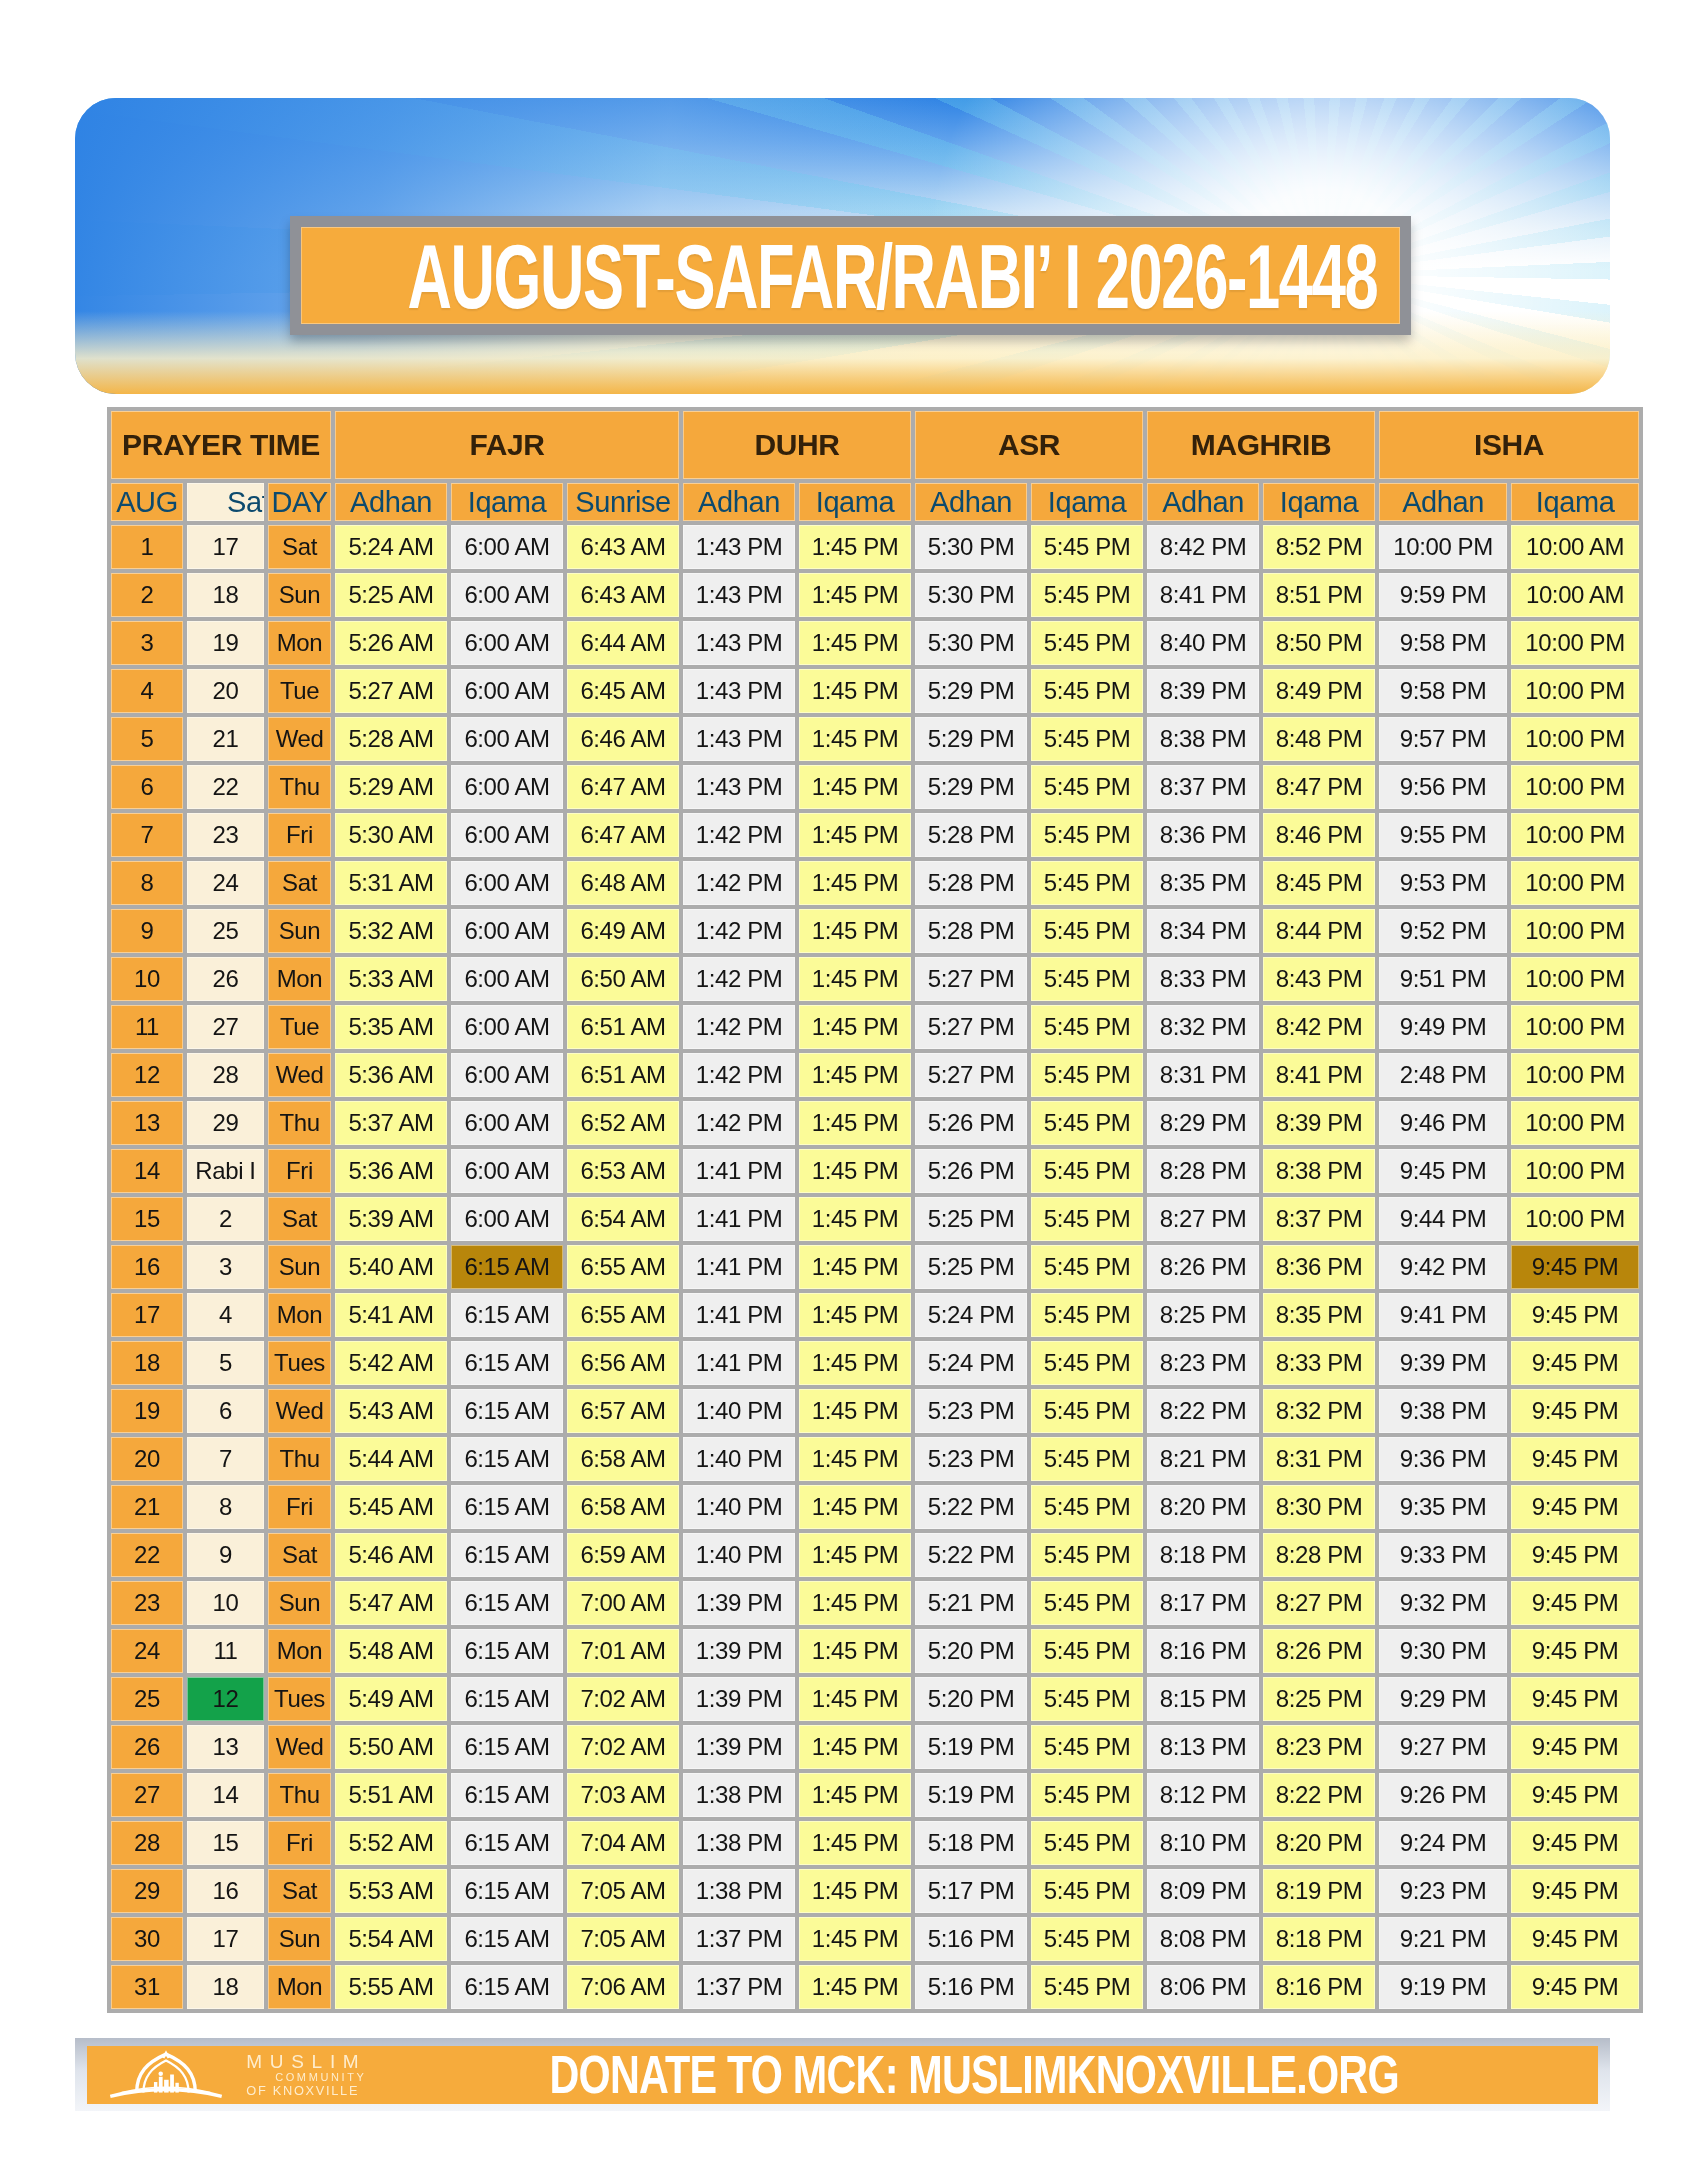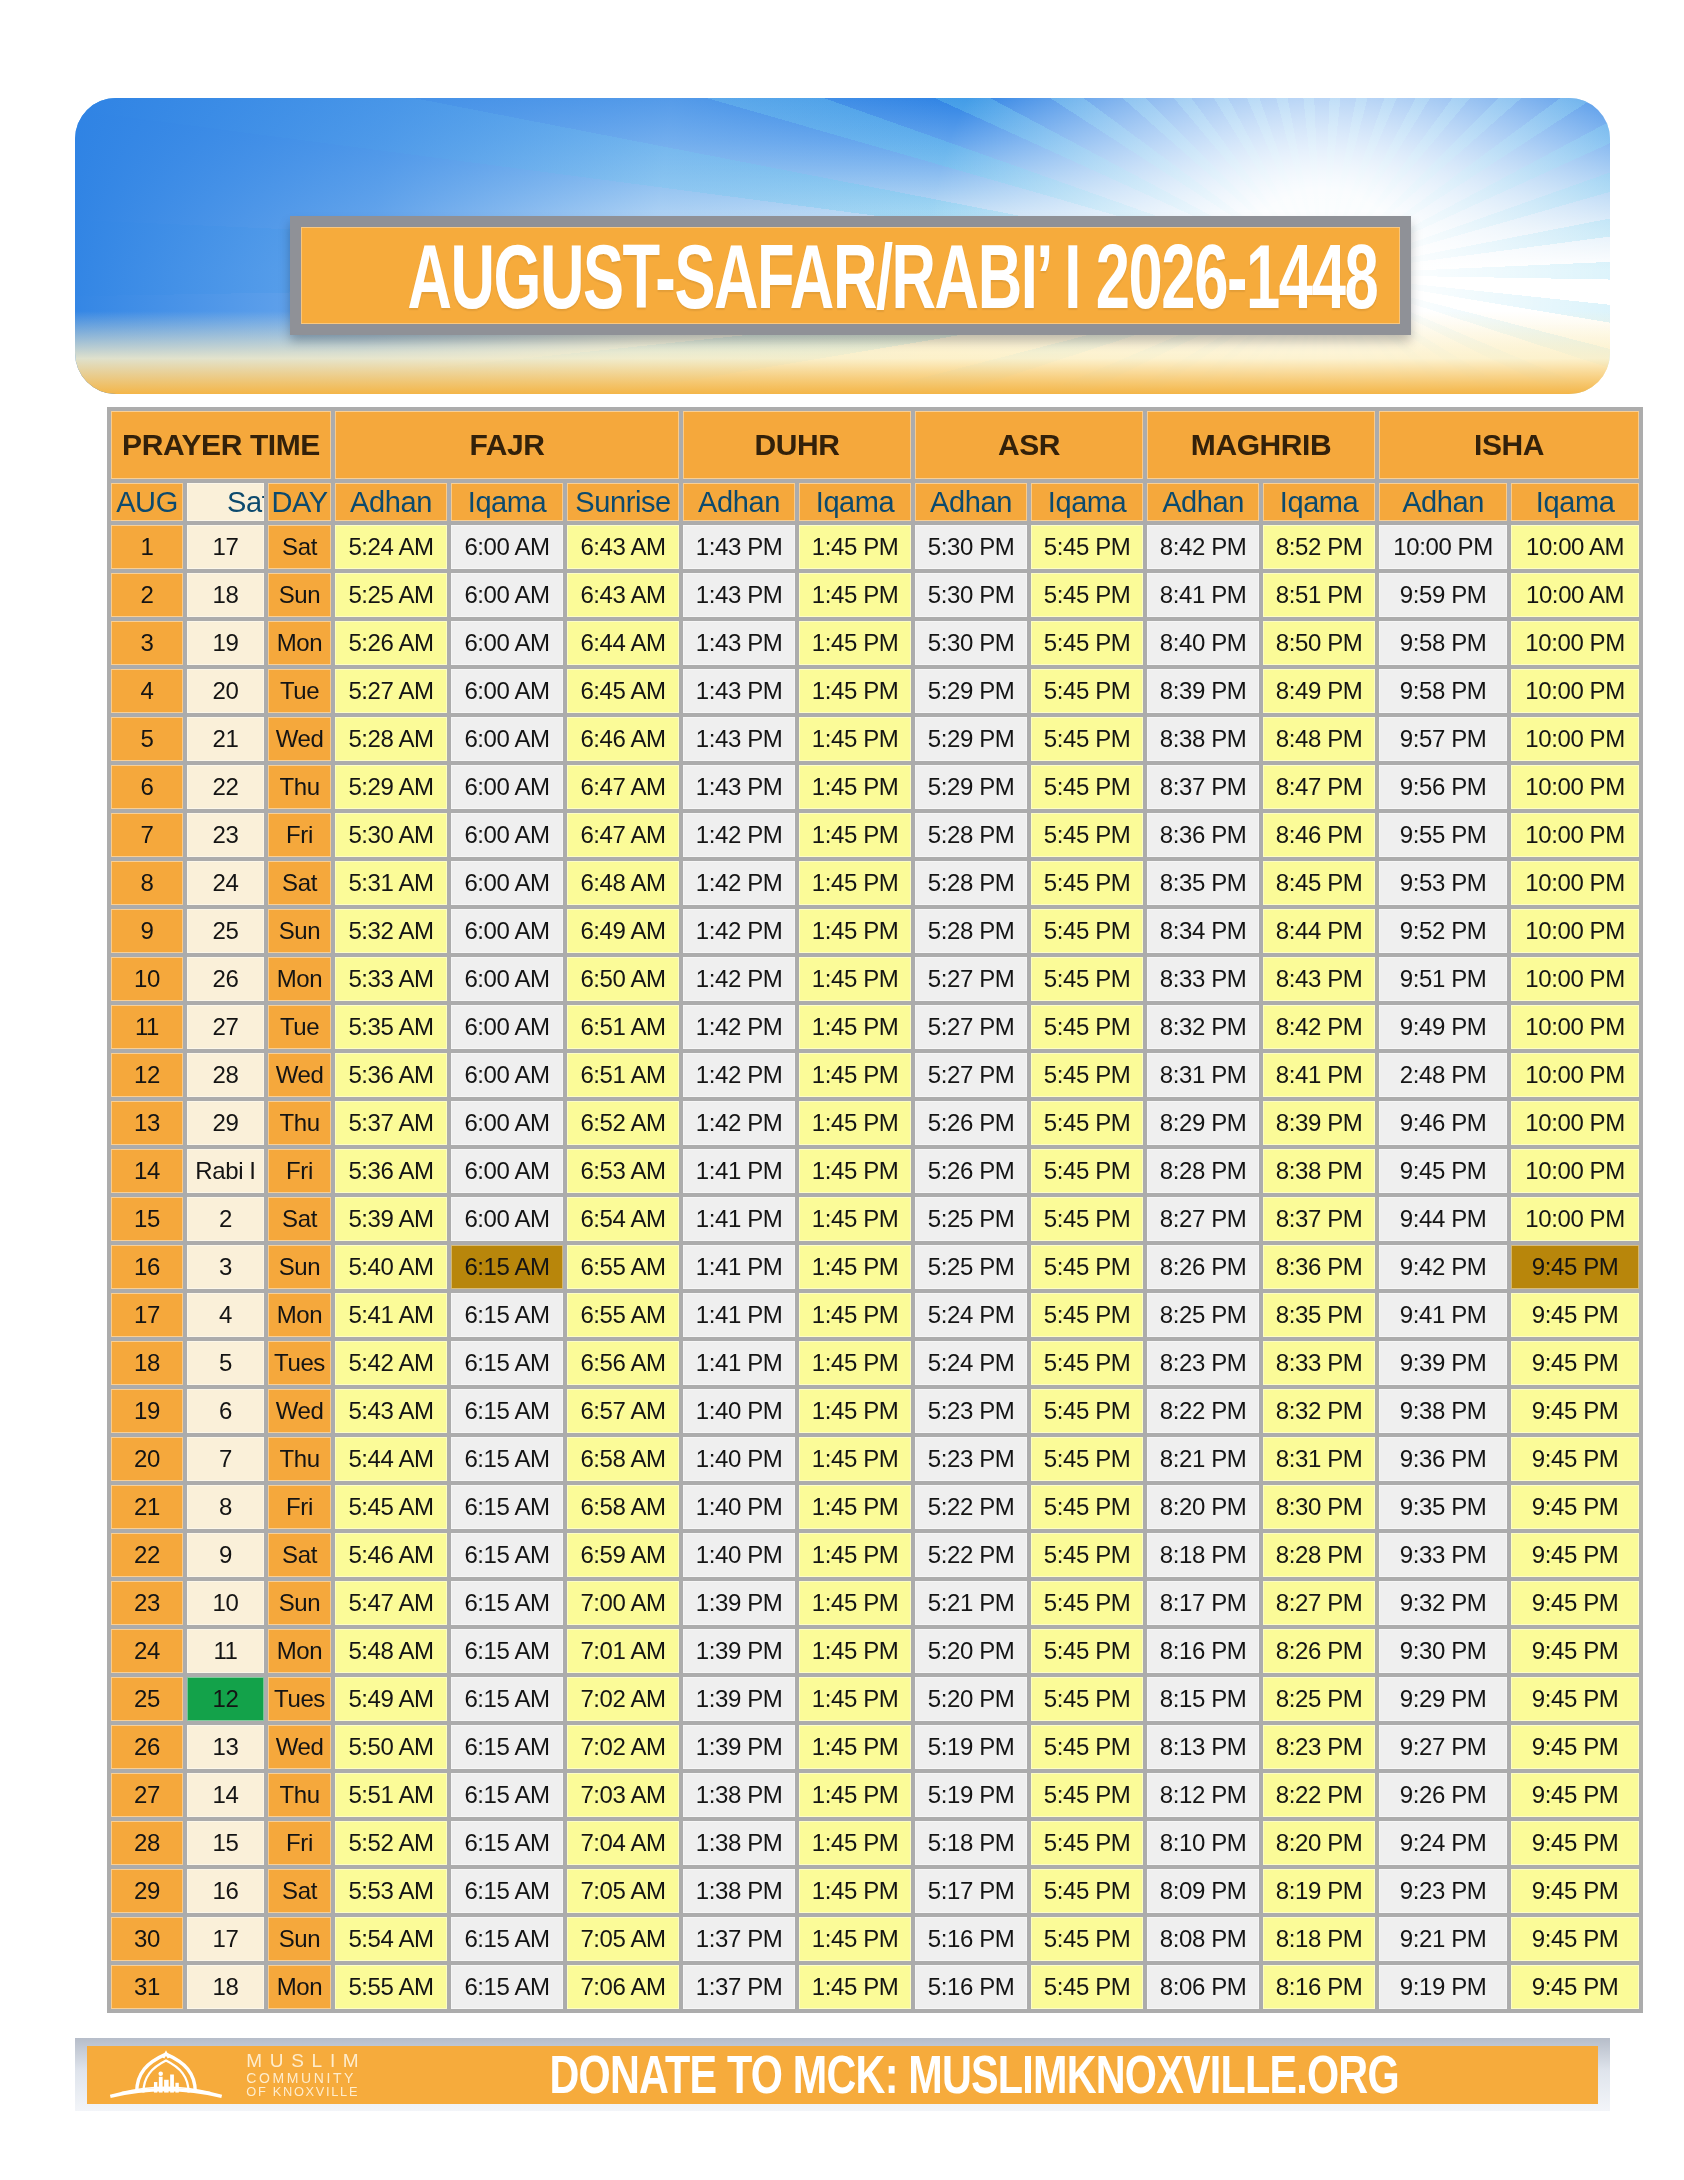--- a/index.html
+++ b/index.html
@@ -66,21 +66,21 @@
     position:absolute;left:75px;top:2038px;width:1535px;height:73px;
     background:linear-gradient(180deg,#b6bdc9 0%,#dfe4ec 45%,#f3f5f9 100%);
   }
   .footer-banner{
     position:absolute;left:12px;top:7.7px;width:1511px;height:58px;
     background:#f6ab3c;display:flex;align-items:center;box-sizing:border-box;padding:0 15.3px;
   }
   .mck-logo{flex:0 0 auto;display:flex;align-items:center;}
   .org-text{flex:0 0 auto;margin-left:16px;color:rgba(255,248,230,.85);line-height:1.05;}
   .org-text .l1{font-size:19px;letter-spacing:7.7px;}
-  .org-text .l2{font-size:14px;letter-spacing:2.6px;}
+  .org-text .l2{font-size:11px;letter-spacing:2.6px;text-align:right;}
   .org-text .l3{font-size:12.8px;letter-spacing:1.7px;}
   .donate{
     flex:1 1 auto;text-align:center;color:#ffffff;font-weight:700;font-size:47px;
     letter-spacing:-0.9px;white-space:nowrap;transform:scale(.88,1.15);
   }
 </style>
 </head>
 <body>
 
 <div class="sky-banner">

